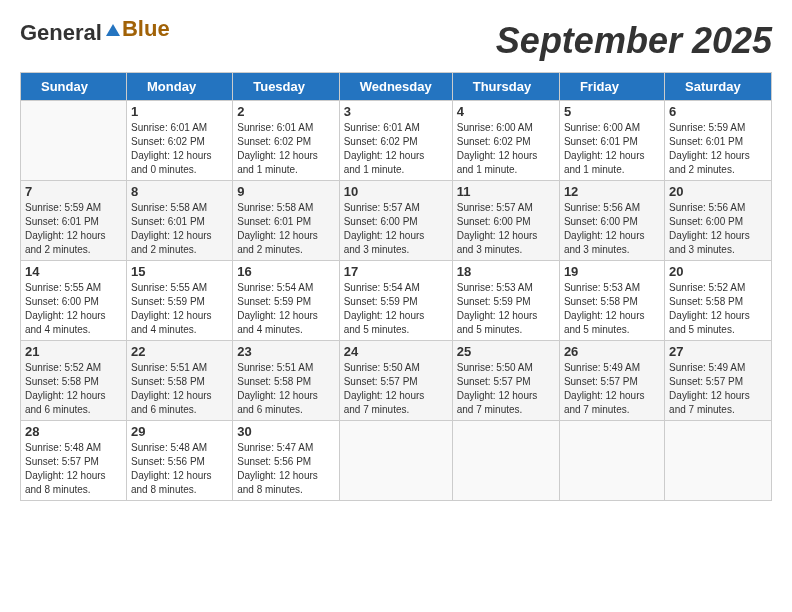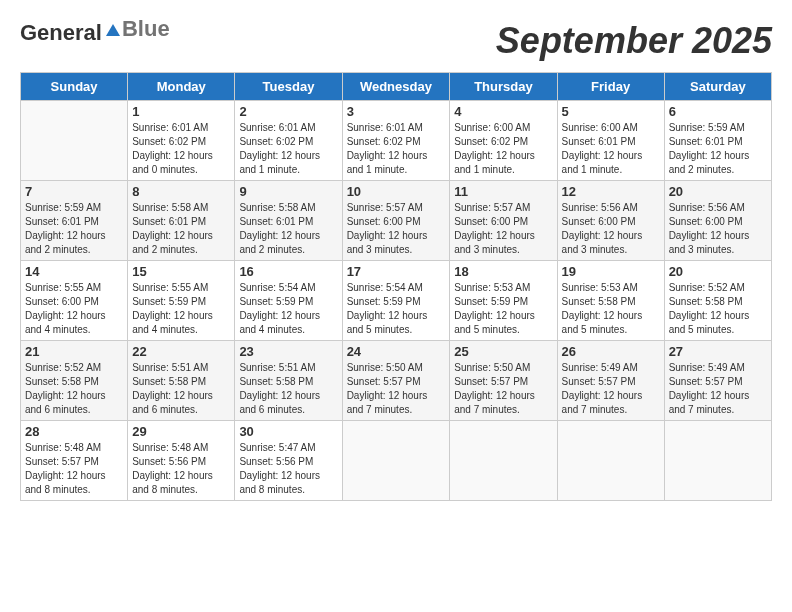--- a/index.html
+++ b/index.html
@@ -26,21 +26,21 @@
       align-items: center;
     }
     .logo-general {
       font-size: 22px;
       font-weight: bold;
       color: #333;
     }
     .logo-blue {
       font-size: 22px;
       font-weight: bold;
-      color: #737373;
+      color: #a16207;
     }
     .logo-icon {
       width: 18px;
       height: 18px;
       margin-left: 2px;
       margin-top: -4px;
     }
     .title-section {
       text-align: right;
       font-style: italic;
@@ -55,22 +55,22 @@
       color: #555;
     }
     .calendar {
       width: 100%;
       border-collapse: collapse;
       font-size: 11px;
     }
     .calendar th {
       background-color: #2474c0;
       color: white;
-      padding: 6px 6px;
-      text-align: center;
+      padding: 6px 20px;
+      text-align: left;
       font-size: 13px;
       font-weight: bold;
       border: 1px solid #ccc;
     }
     .calendar td {
       border: 1px solid #ccc;
       vertical-align: top;
       padding: 3px 4px;
       width: 108px;
       min-height: 80px;

